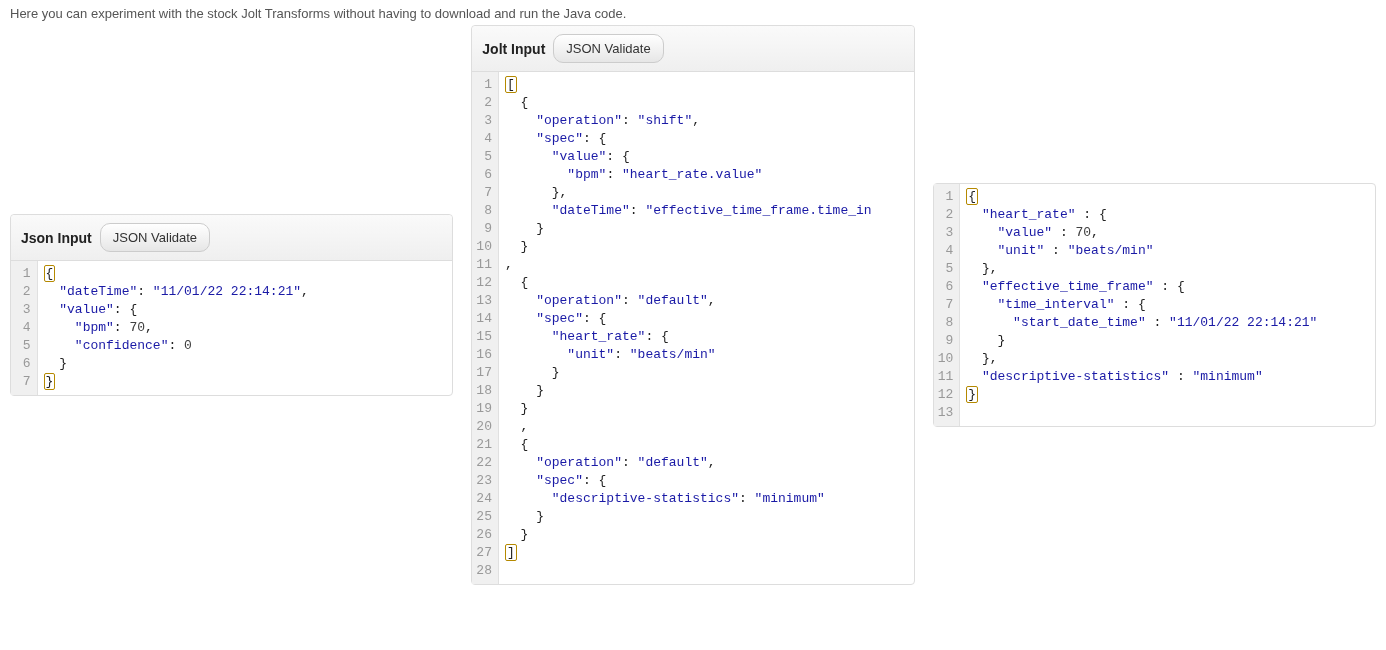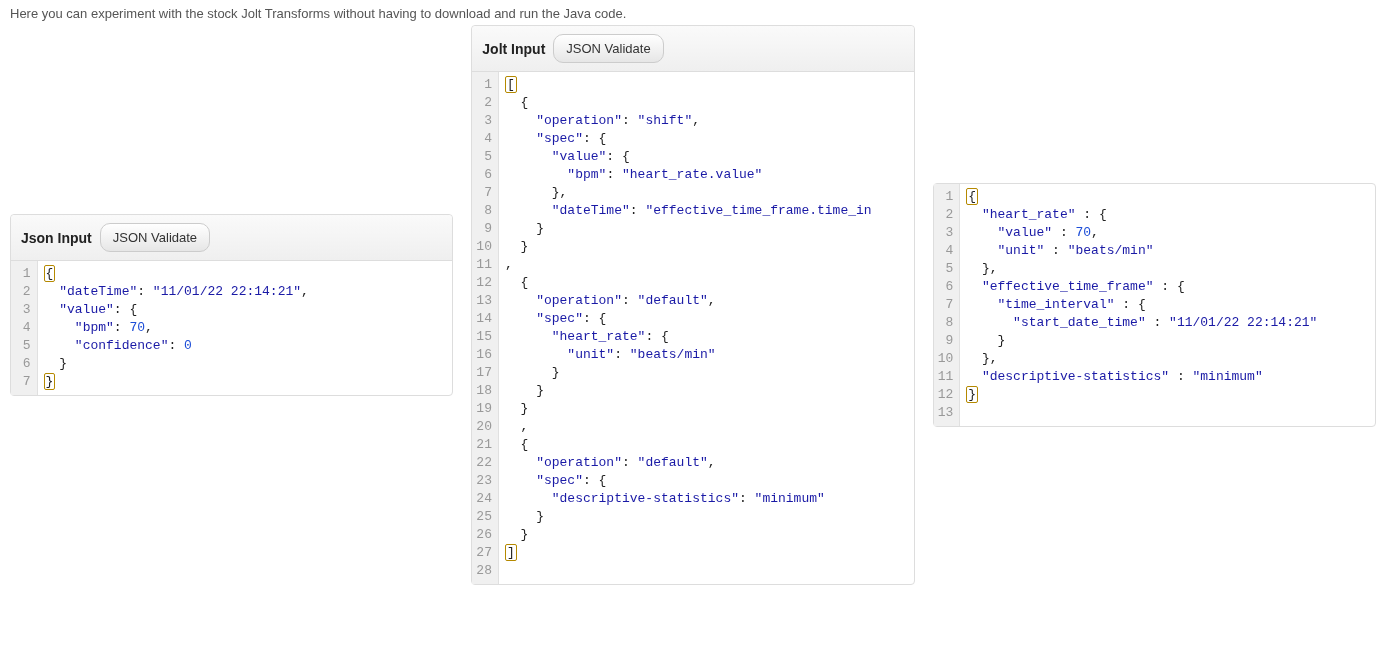--- a/index.html
+++ b/index.html
@@ -82,21 +82,21 @@
   }
   .code {
     flex: 1 1 auto;
     padding: 4px 6px;
     white-space: pre;
     overflow-x: hidden;
     color: #222;
   }
   .tok-key    { color: #1a1aa6; }
   .tok-string { color: #1a1aa6; }
-  .tok-number { color: #1d4ed8; }
+  .tok-number { color: #404040; }
   .tok-punct  { color: #222; }
   .tok-brace  { color: #222; }
   .cursor-box {
     display: inline-block;
     border: 1px solid #b58900;
     padding: 0 1px;
     border-radius: 2px;
     line-height: 15px;
   }
 </style>

